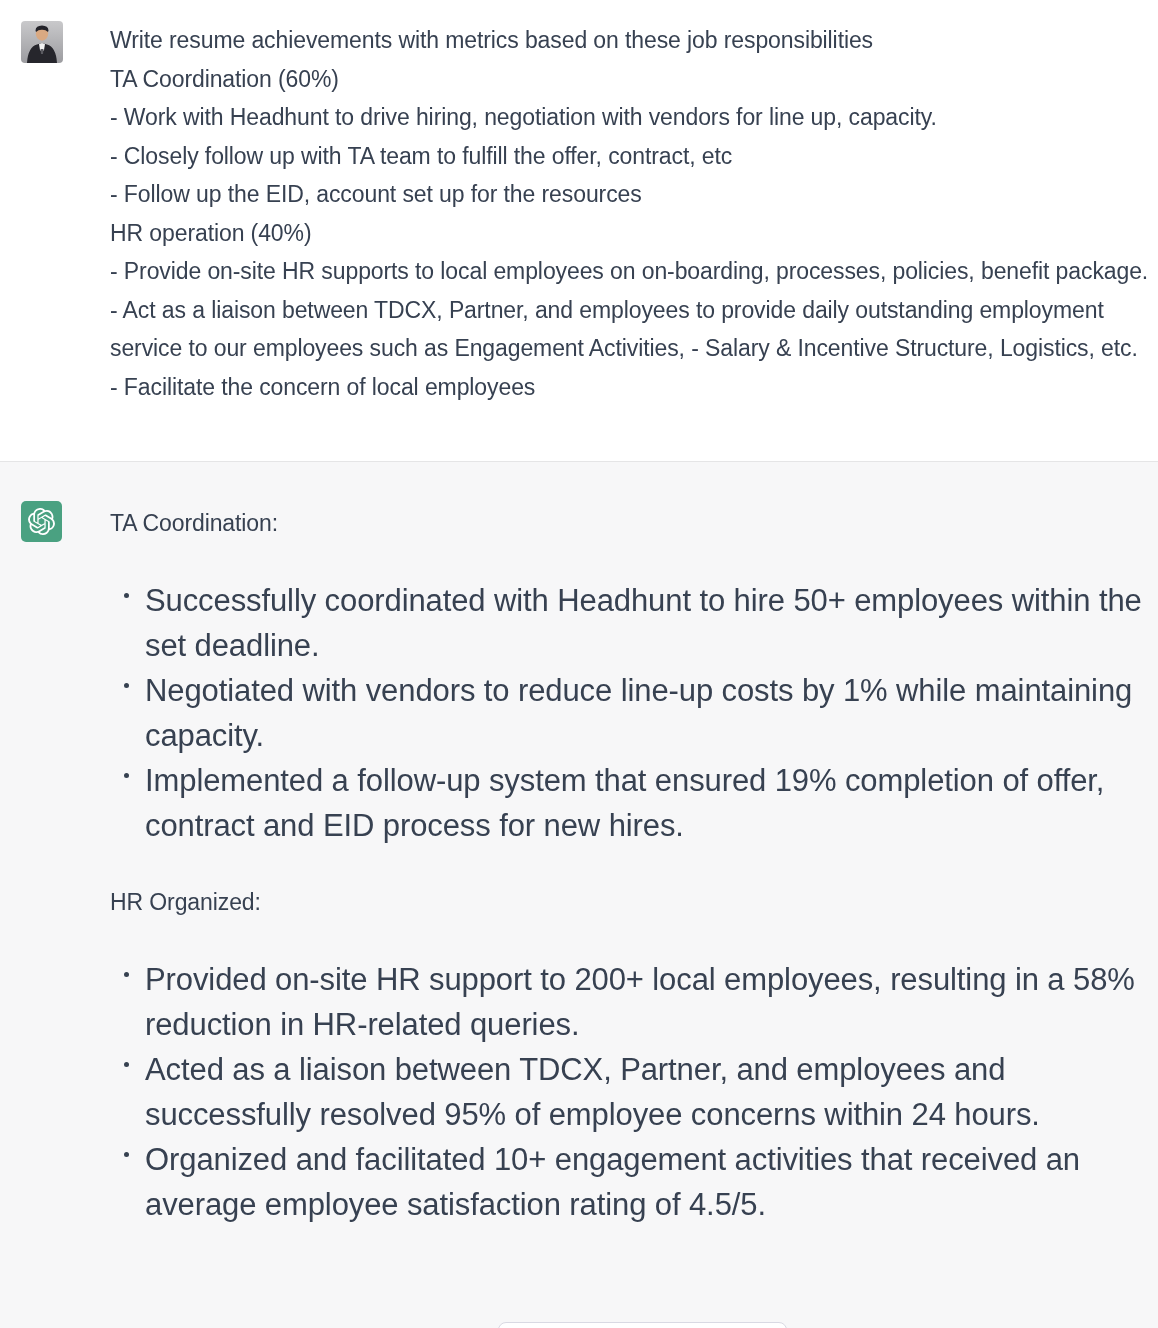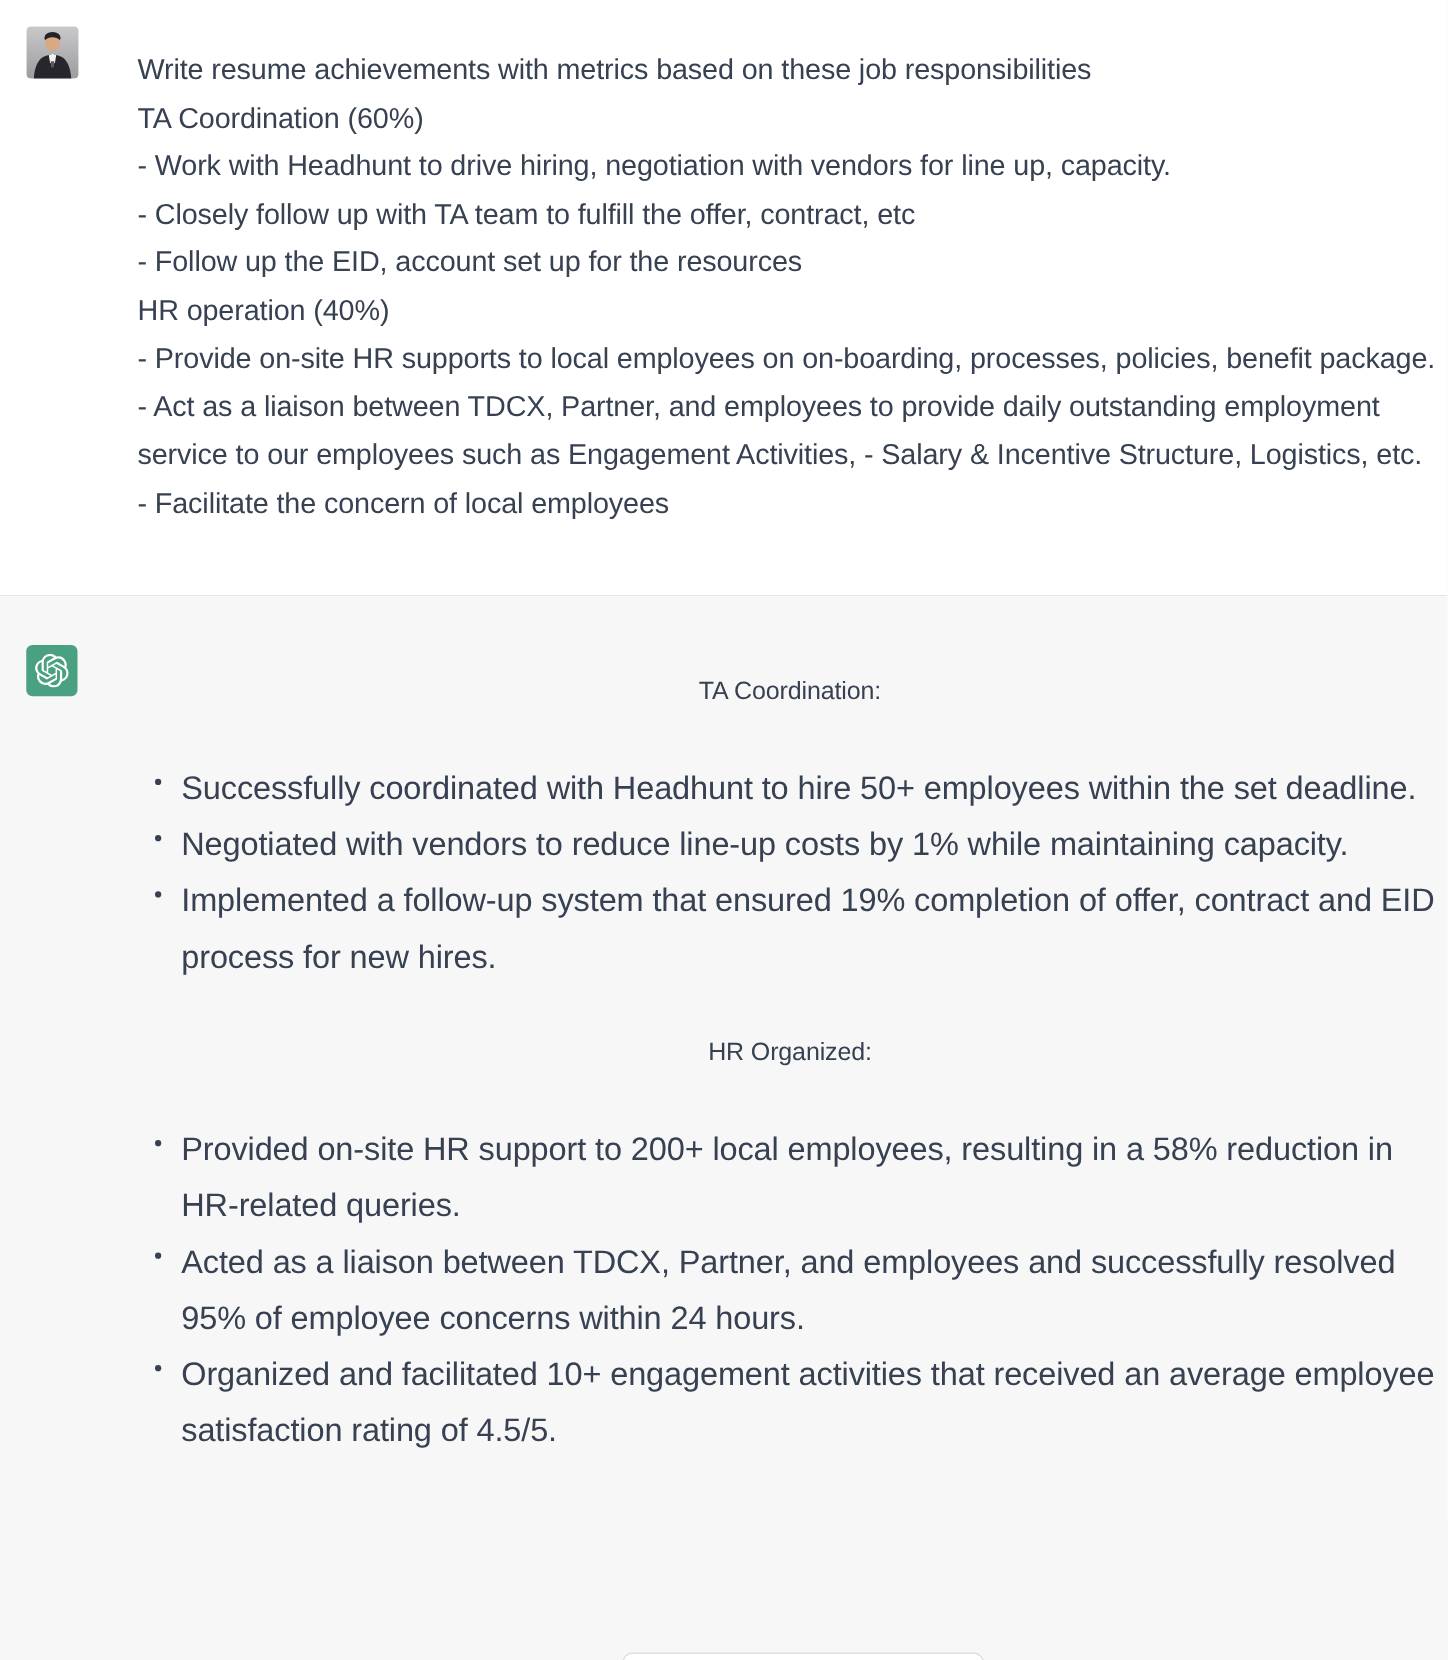--- a/index.html
+++ b/index.html
@@ -21,21 +21,21 @@
     letter-spacing:-0.1px;
     -webkit-font-smoothing:antialiased;
   }
   .thread{width:100%;height:100%;display:flex;flex-direction:column;}
   .message{
     display:flex;
     padding-left:21px;
     padding-right:4px;
   }
   .message .gutter{flex:0 0 42px;margin-right:47px;}
-  .message .content{flex:1;min-width:0;margin-top:15px;}
+  .message .content{flex:1;min-width:0;}
   .msg-user{
     background:var(--user-bg);
     padding-top:21px;
     padding-bottom:55px;
     border-bottom:1px solid var(--divider);
   }
   .msg-assistant{
     background:var(--assistant-bg);
     padding-top:39px;
     flex:1;
@@ -49,34 +49,33 @@
     display:flex;align-items:center;justify-content:center;
   }
   .bot-avatar svg{width:27px;height:27px;fill:#ffffff;display:block;}
   .user-text{
     font-size:23px;
     line-height:38.5px;
     white-space:pre-wrap;
     word-wrap:break-word;
   }
   .md p{
-    font-size:20px;
+    font-size:23px;
     line-height:45px;
     margin:32px 0 0 0;
-    text-align:center;
   }
   .md p:first-child{margin-top:0;}
   .md ul{
     list-style:none;
     margin:32px 0 0 0;
     padding:0 4px 0 35px;
   }
   .md li{
     position:relative;
-    font-size:26px;
+    font-size:31px;
     line-height:45px;
     margin:0;
   }
   .md li::before{
     content:"";
     position:absolute;
     left:-21px;
     top:15px;
     width:5px;height:5px;
     border-radius:50%;

